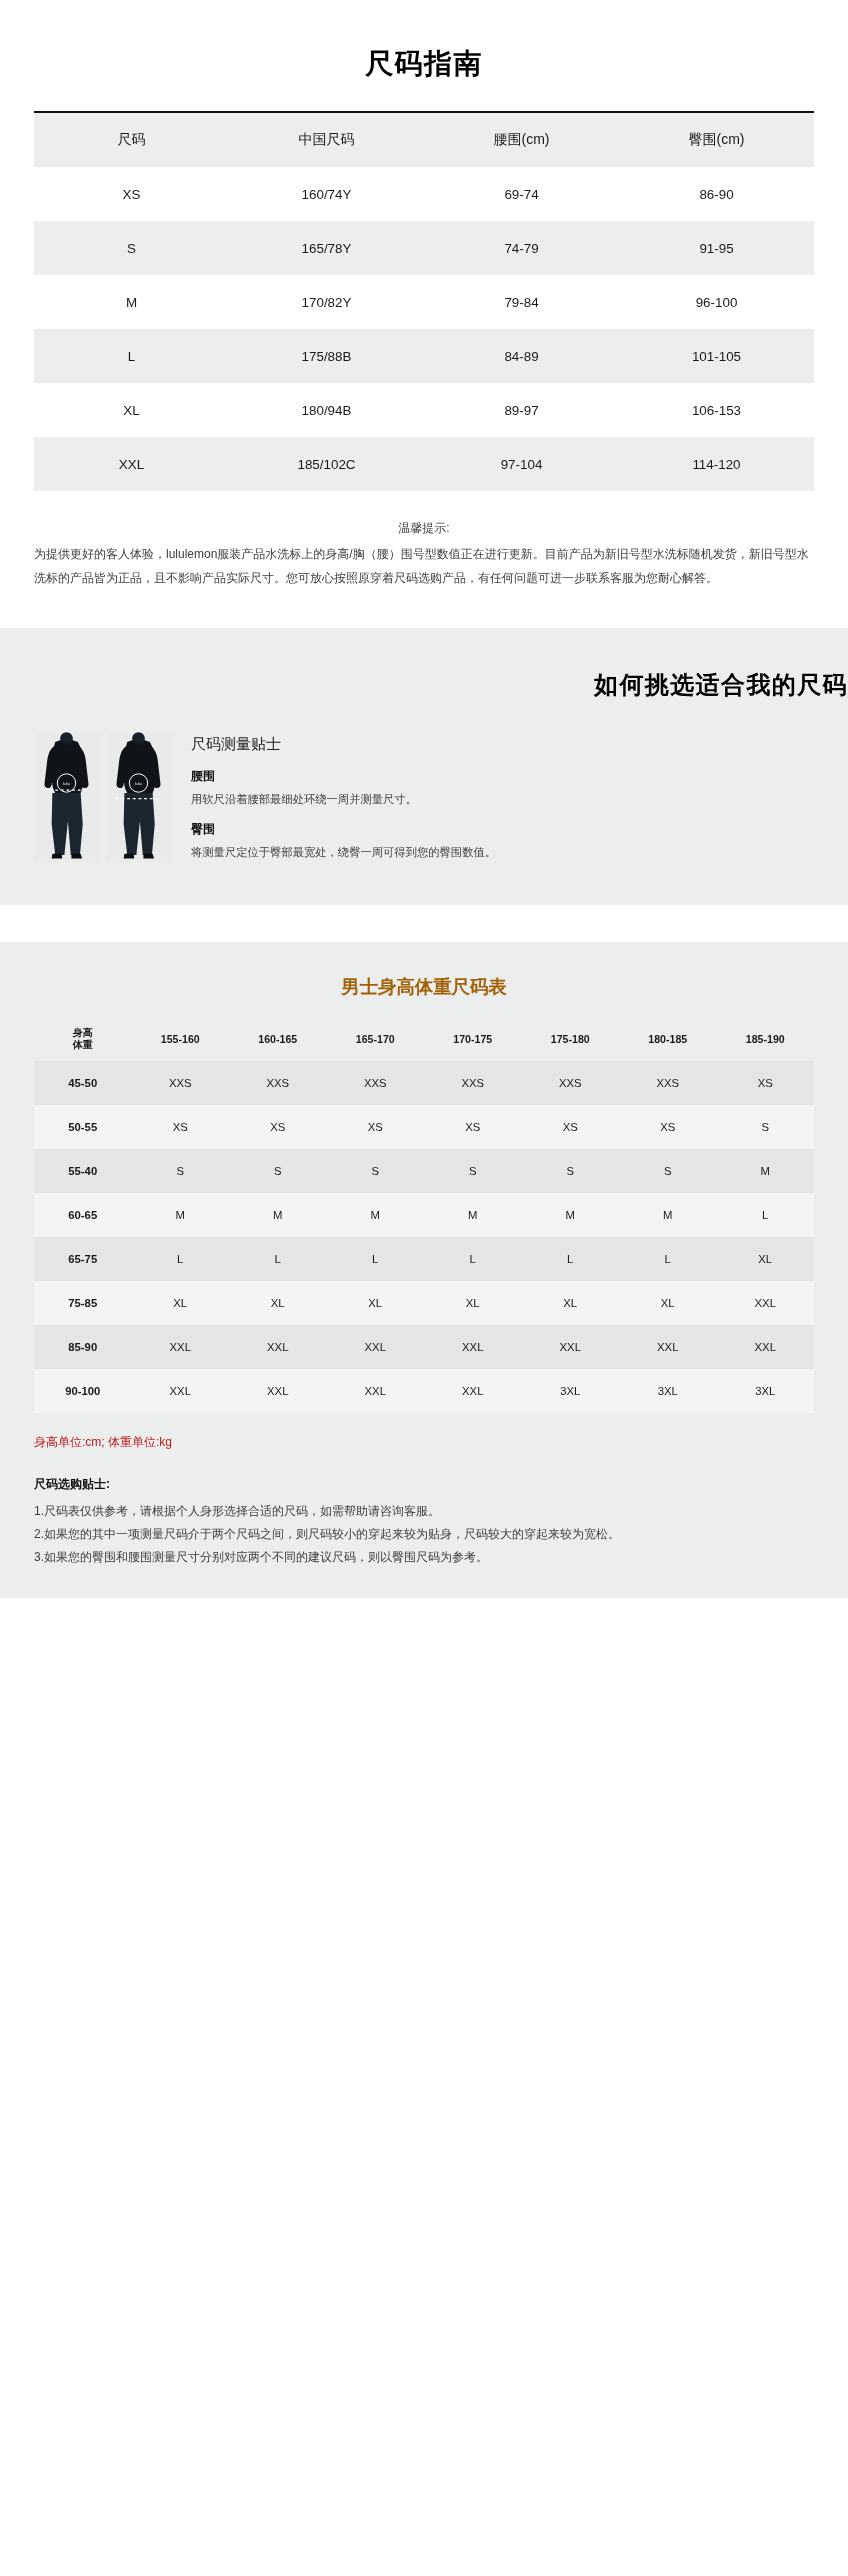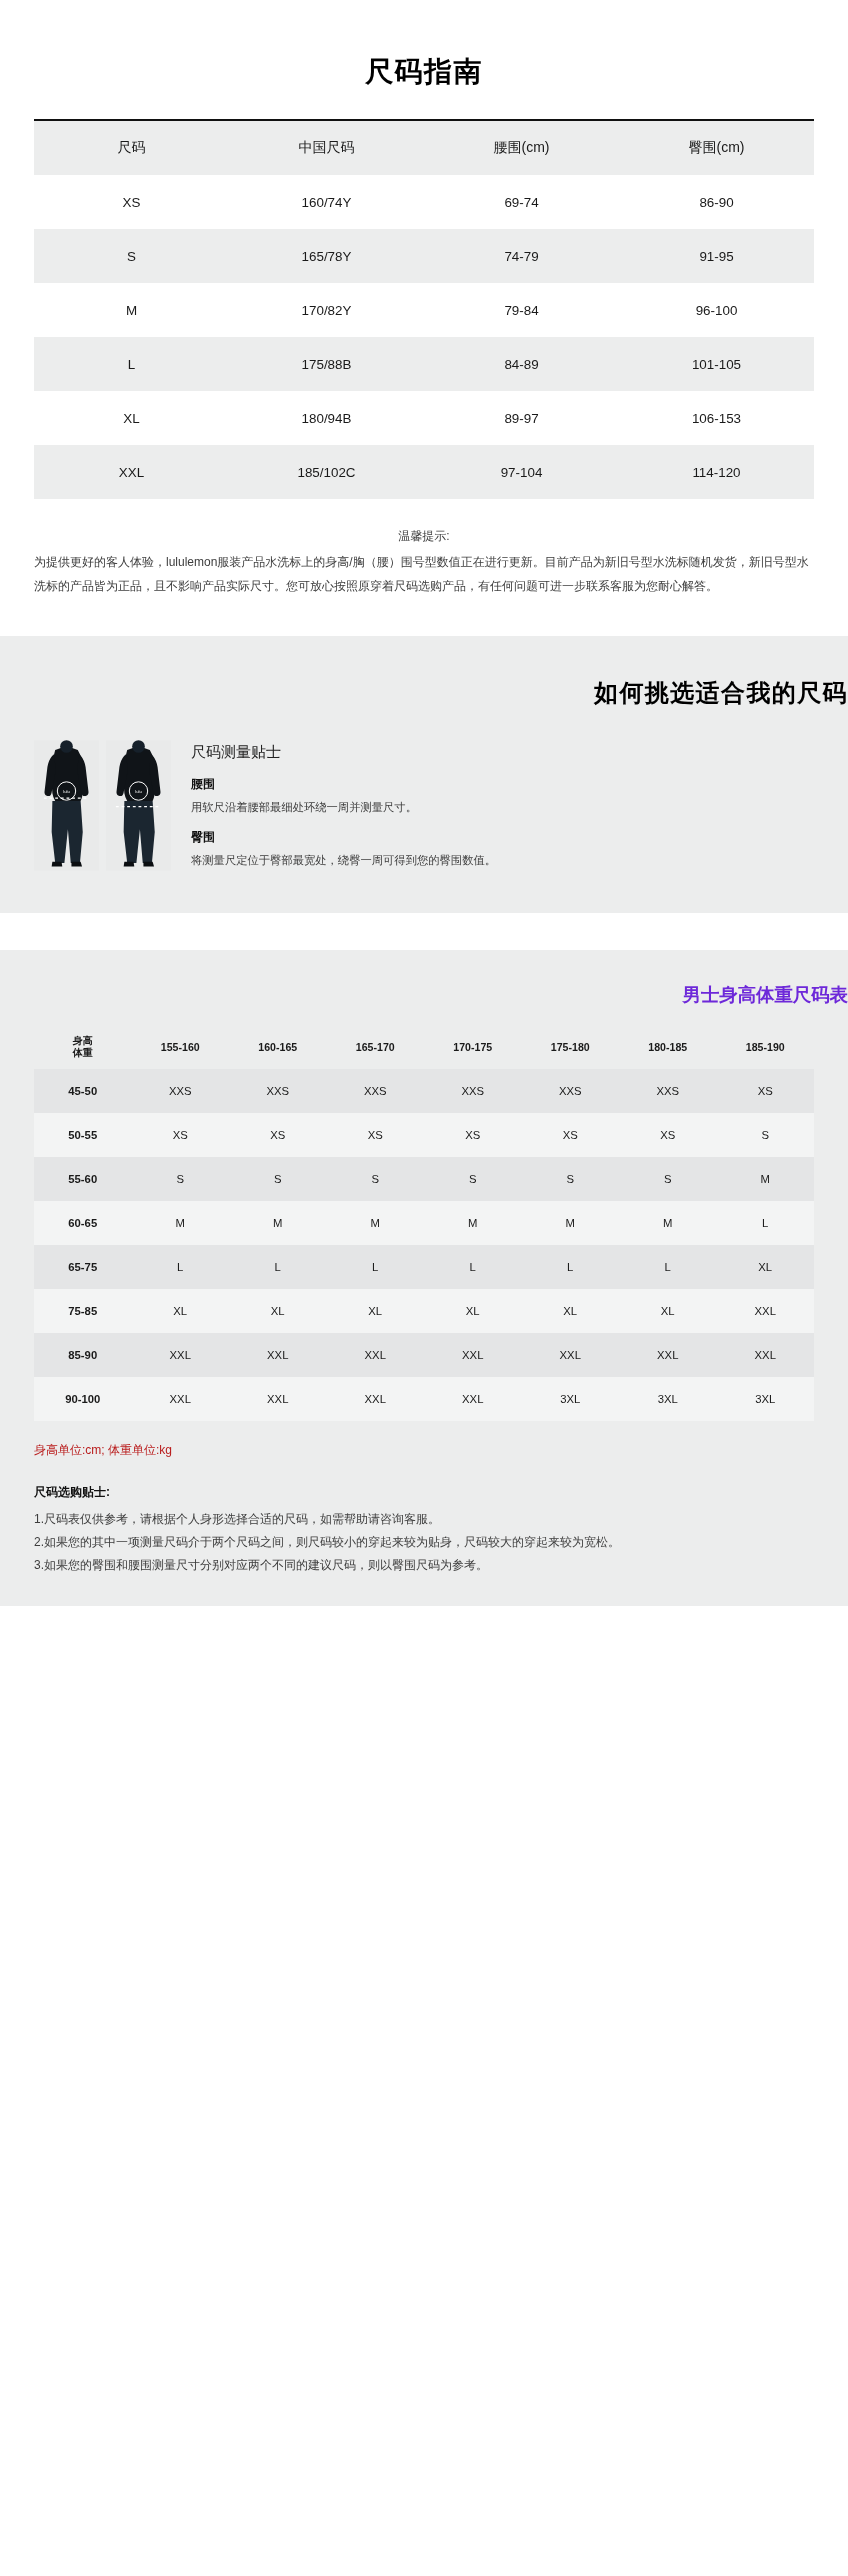--- a/index.html
+++ b/index.html
@@ -8,21 +8,21 @@
     background: #ffffff;
   }
   body {
     width: 848px;
     font-family: "Liberation Sans", sans-serif;
     color: #1a1a1a;
     -webkit-font-smoothing: antialiased;
   }
   .page {
     width: 848px;
-    margin: 12px auto;
+    margin: 4px auto;
     position: relative;
   }
 
   
   .guide-title {
     text-align: center;
     font-size: 28px;
     font-weight: bold;
     letter-spacing: 1.4px;
     padding: 41px 0 28px 0;
@@ -121,24 +121,24 @@
     max-width: 424px;
   }
 
   
   .matrix-wrap {
     margin-top: 37px;
     background: #eceded;
     padding: 24px 0 0 0;
   }
   .matrix-title {
-    text-align: right;
+    text-align: center;
     font-size: 18.4px;
     font-weight: bold;
-    color: #6d28d9;
+    color: #a16207;
     padding: 8.5px 0 18.4px 0;
   }
   .matrix {
     width: calc(100% - 68px);
     margin: 0 34px;
     border-collapse: collapse;
     table-layout: fixed;
   }
   .matrix th, .matrix td {
     text-align: center;
@@ -339,21 +339,21 @@
           <td class="rowhead">50-55</td>
           <td>XS</td>
           <td>XS</td>
           <td>XS</td>
           <td>XS</td>
           <td>XS</td>
           <td>XS</td>
           <td>S</td>
         </tr>
         <tr>
-          <td class="rowhead">55-60</td>
+          <td class="rowhead">55-40</td>
           <td>S</td>
           <td>S</td>
           <td>S</td>
           <td>S</td>
           <td>S</td>
           <td>S</td>
           <td>M</td>
         </tr>
         <tr>
           <td class="rowhead">60-65</td>

